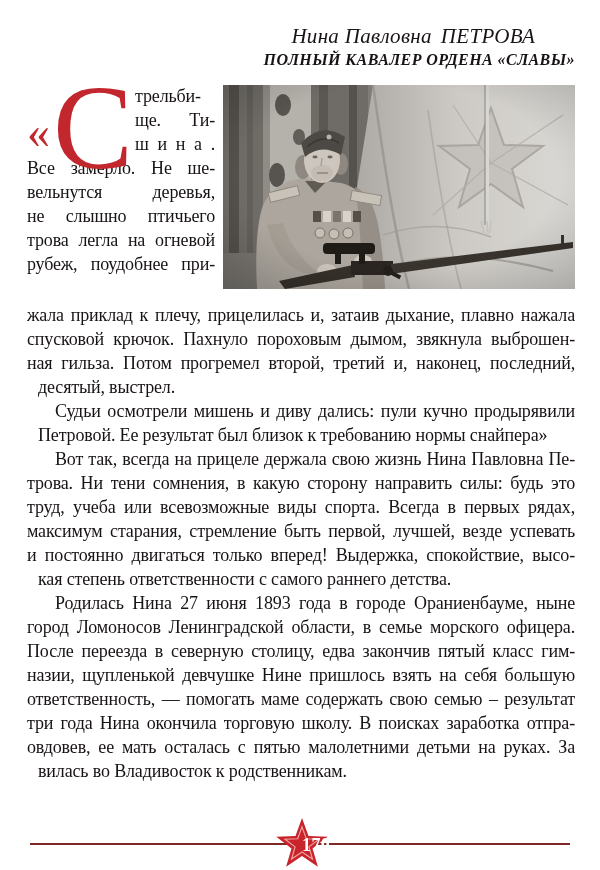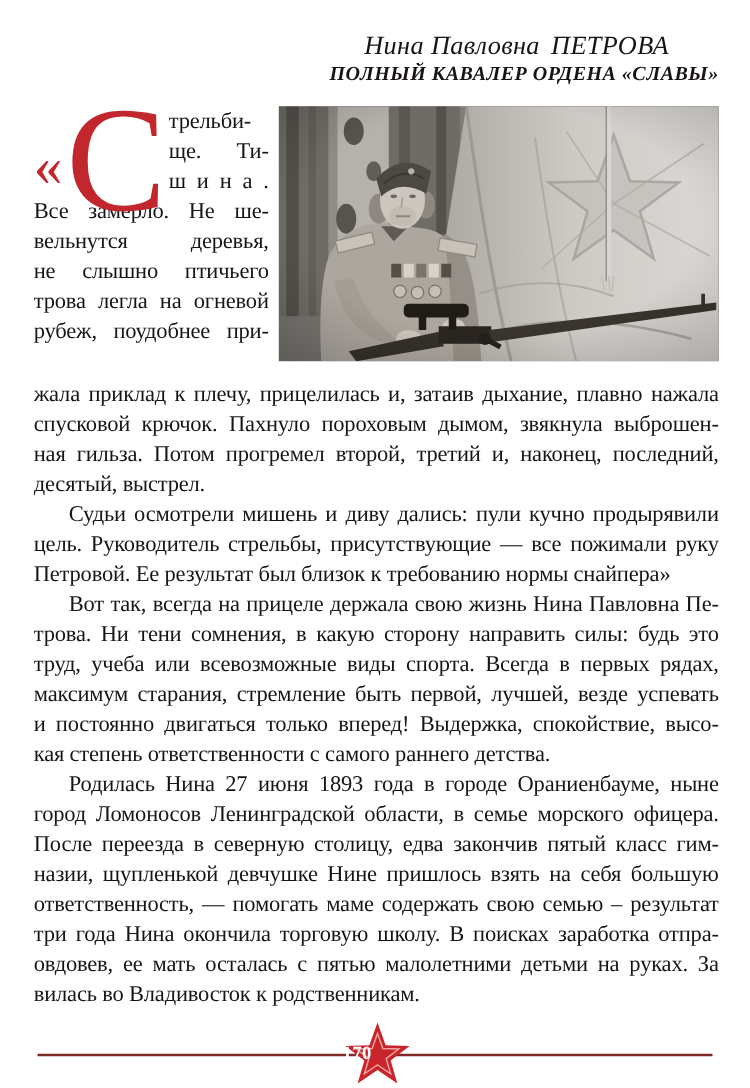--- a/index.html
+++ b/index.html
@@ -23,21 +23,21 @@
   .text{
     position:absolute;left:27px;top:84px;width:548px;
     font-size:18px;line-height:24px;text-align:justify;letter-spacing:-.15px;
   }
   .photo{
     float:right;width:352px;height:204px;margin:1px 0 14px 8px;
     background:#8f8d89;overflow:hidden;
   }
   .photo svg{display:block;width:352px;height:204px;}
   .line{height:24px;overflow:hidden;text-align:justify;text-align-last:justify;}
-  .endpara .line:last-child{text-align-last:left;}
+  .endpara .line:last-child{text-align-last:left;margin-left:11px;}
   .indent-first .line:first-child{text-indent:28px;}
   .continuation{clear:both;}
   
   .dc{float:left;width:108px;height:72px;position:relative;}
   .dc .guillemet{
     position:absolute;left:0;top:26px;font-size:46px;line-height:1;
     color:var(--accent-red);
   }
   .dc .cap{
     position:absolute;left:26px;top:-16px;font-size:120px;line-height:1;
@@ -46,22 +46,22 @@
   
   .sect{
     text-align:center;text-align-last:center;font-weight:bold;font-size:18.5px;
     line-height:24px;margin:5px 0 3px 0;letter-spacing:.2px;
   }
   
   .rule{position:absolute;left:30px;top:843px;width:540px;height:2px;background:var(--rule-red);}
   .star-wrap{position:absolute;left:274px;top:816px;width:56px;height:56px;}
   .star-wrap svg{display:block;}
   .star-num{
-    position:absolute;left:0;top:19px;width:56px;text-align:left;
-    color:#ffffff;font-weight:bold;font-size:15px;letter-spacing:.3px;
+    position:absolute;left:0;top:19px;width:56px;text-align:right;
+    color:#ffffff;font-weight:bold;font-size:18px;letter-spacing:.3px;
   }
 </style>
 </head>
 <body>
 
 <div class="hdr">
   <div class="t1"><span>Нина Павловна</span><span class="surname">ПЕТРОВА</span></div>
   <div class="t2">ПОЛНЫЙ КАВАЛЕР ОРДЕНА «СЛАВЫ»</div>
 </div>
 
@@ -181,21 +181,20 @@
 
   <div class="continuation endpara">
       <div class="line">жала приклад к плечу, прицелилась и, затаив дыхание, плавно нажала</div>
       <div class="line">спусковой крючок. Пахнуло пороховым дымом, звякнула выброшен-</div>
       <div class="line">ная гильза. Потом прогремел второй, третий и, наконец, последний,</div>
       <div class="line">десятый, выстрел.</div>
     </div>
 
   <div class="endpara indent-first">
       <div class="line">Судьи осмотрели мишень и диву дались: пули кучно продырявили</div>
-      <div class="line">цель. Руководитель стрельбы, присутствующие — все пожимали руку</div>
       <div class="line">Петровой. Ее результат был близок к требованию нормы снайпера»</div>
     </div>
 
 
   <div class="endpara indent-first">
       <div class="line">Вот так, всегда на прицеле держала свою жизнь Нина Павловна Пе-</div>
       <div class="line">трова. Ни тени сомнения, в какую сторону направить силы: будь это</div>
       <div class="line">труд, учеба или всевозможные виды спорта. Всегда в первых рядах,</div>
       <div class="line">максимум старания, стремление быть первой, лучшей, везде успевать</div>
       <div class="line">и постоянно двигаться только вперед! Выдержка, спокойствие, высо-</div>

